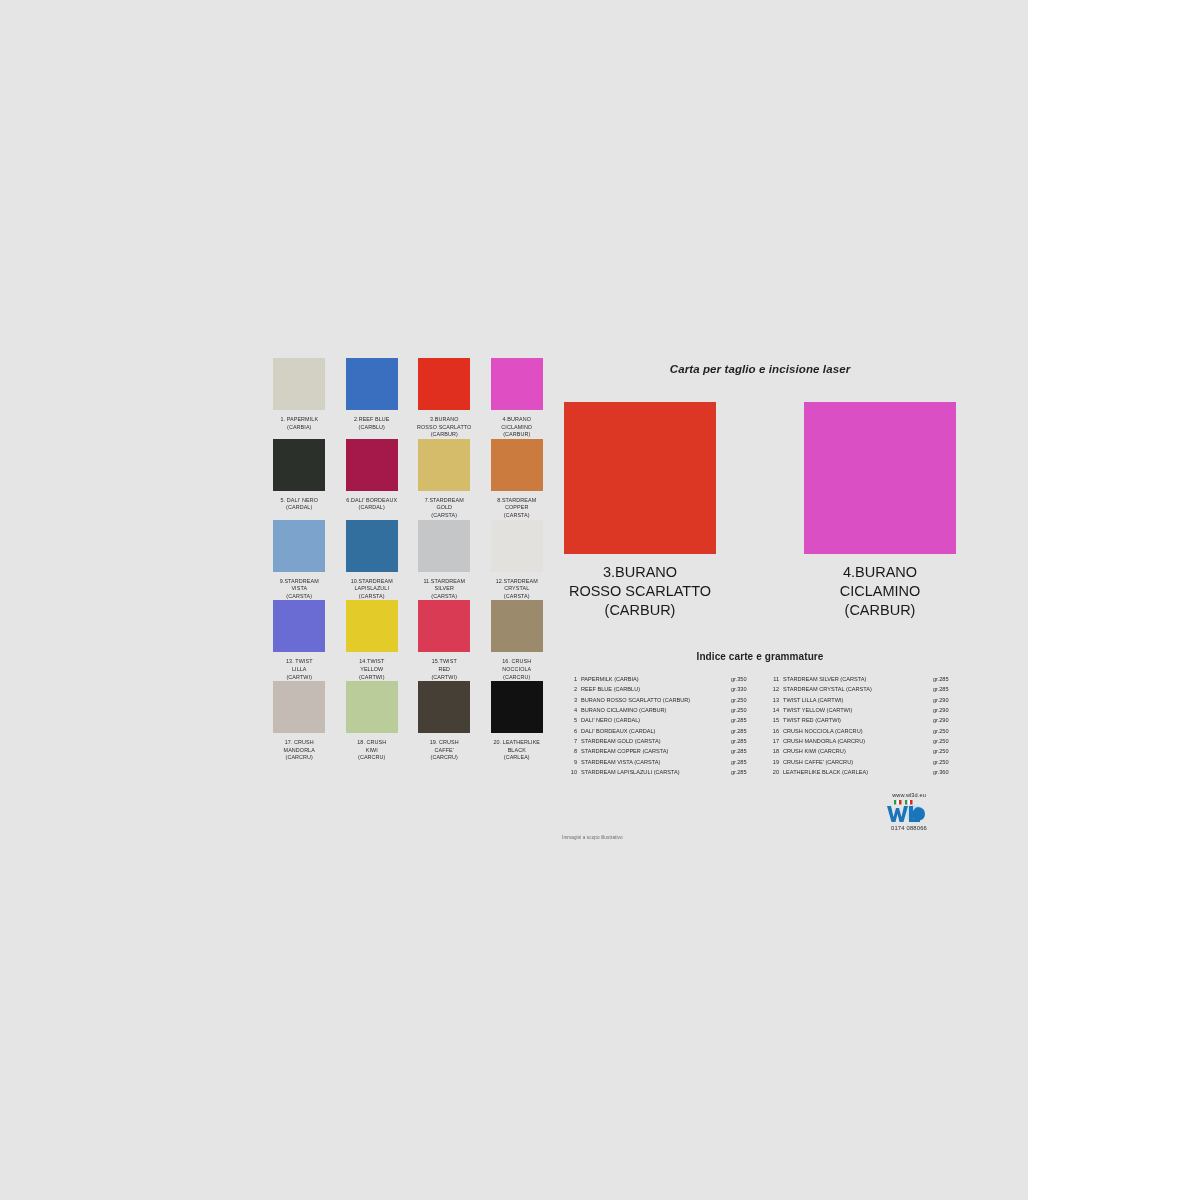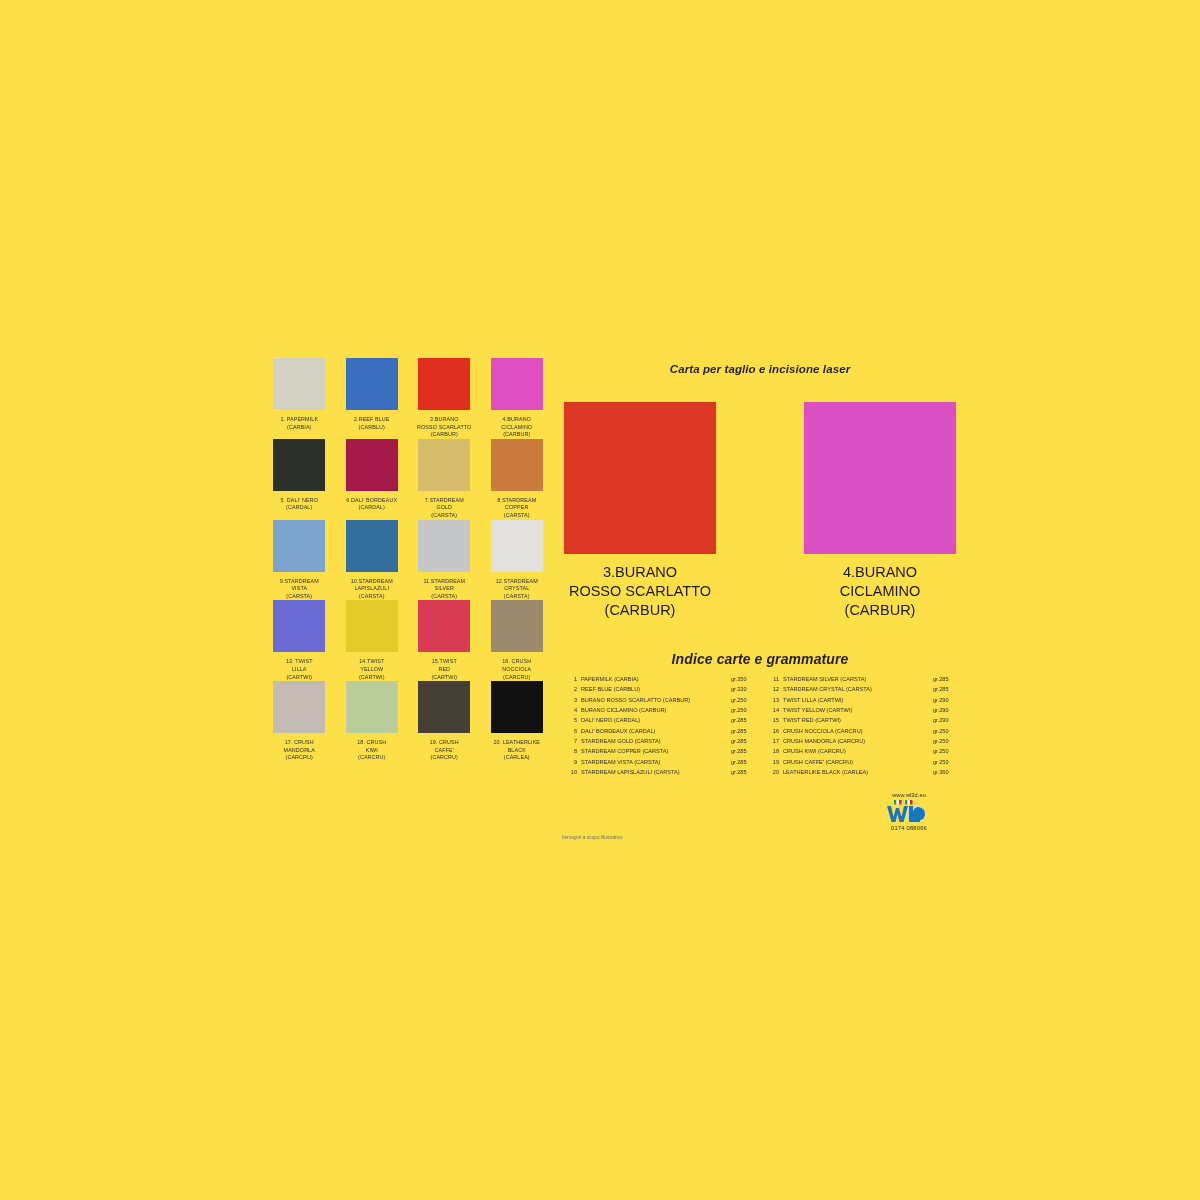--- a/index.html
+++ b/index.html
@@ -11,23 +11,23 @@
     width: 1200px;
     height: 1200px;
     font-family: "Liberation Sans", sans-serif;
     color: #231f20;
     overflow: hidden;
   }
 
   #sheet {
     position: absolute;
     left: 0; top: 0;
-    width: 1200px;
+    width: 1028px;
     height: 1200px;
-    background: #fde047;
+    background: #e5e5e5;
   }
 
   
   #swatch-grid {
     position: absolute;
     left: 264px;
     top: 358px;
     width: 290px;
   }
   .swatch-row {
@@ -97,23 +97,22 @@
     color: #1a1a1a;
   }
 
   
   #index-title {
     position: absolute;
     left: 560px;
     top: 651px;
     width: 400px;
     text-align: center;
-    font-size: 14px;
+    font-size: 10px;
     font-weight: bold;
-    font-style: italic;
     letter-spacing: 0.1px;
   }
   #index-block {
     position: absolute;
     left: 566px;
     top: 674px;
     width: 392px;
     display: flex;
     gap: 12px;
   }

